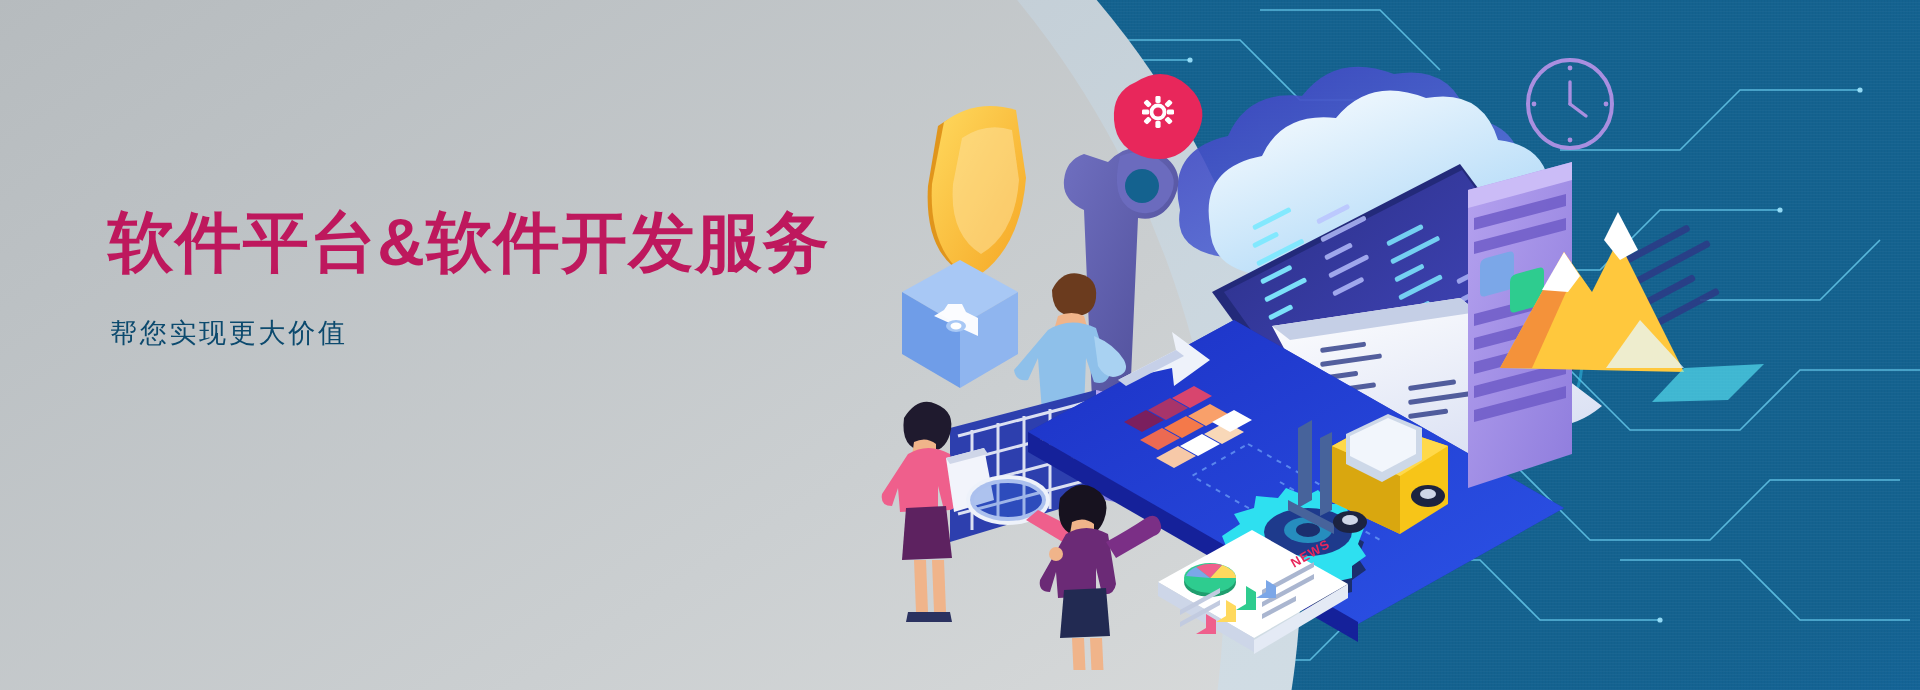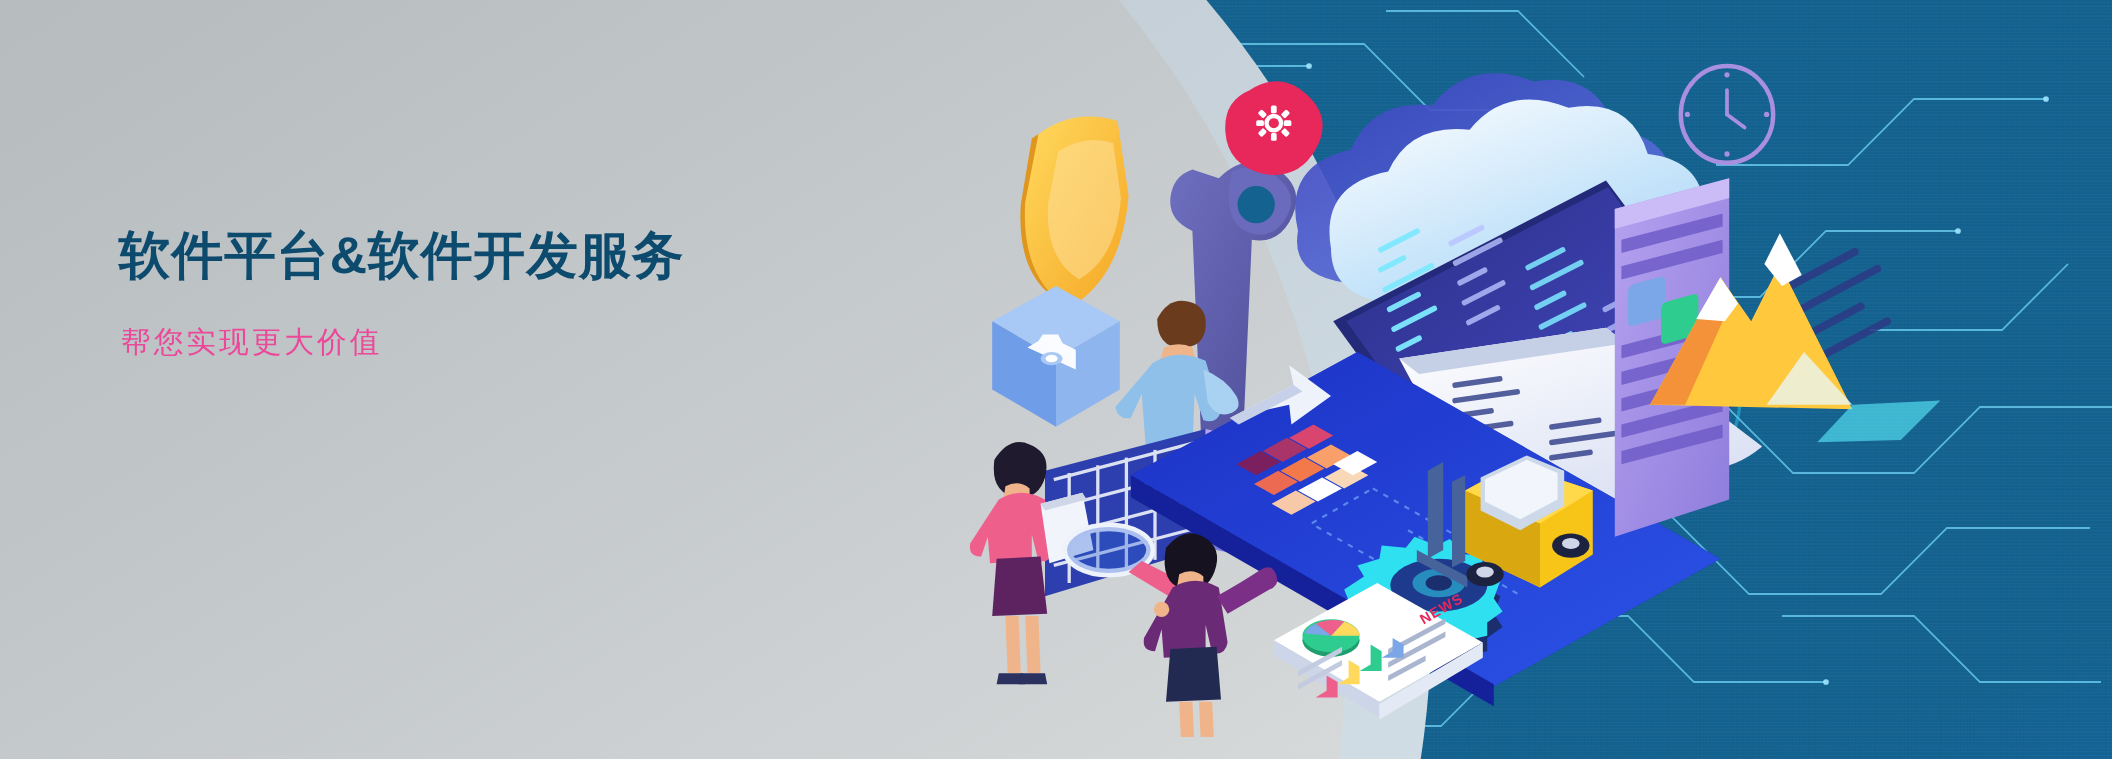--- a/index.html
+++ b/index.html
@@ -40,25 +40,25 @@
   .curve-mid2{
     position:absolute;left:-380px;top:-310px;width:1600px;height:1720px;
     border-radius:50% / 50%;
     background:linear-gradient(163deg,#aeb3b6 0%,#bcc1c4 30%,#cbcfd1 58%,#dadcdc 82%,#e0e1e1 100%);
     transform:rotate(-15deg);
   }
 
   
   .copy{position:absolute;left:108px;top:205px;width:720px;}
   .title{
-    font-size:47px;line-height:1.15;font-weight:700;color:#0c4a6e;
+    font-size:66px;line-height:1.15;font-weight:700;color:#be185d;
     letter-spacing:.02em;white-space:nowrap;margin:0;
   }
   .subtitle{
-    margin:36px 0 0 2px;font-size:27px;line-height:1.2;color:#ec4899;
+    margin:36px 0 0 2px;font-size:27px;line-height:1.2;color:#0c4a6e;
     letter-spacing:.10em;font-weight:400;
   }
 
   
   .art{position:absolute;left:880px;top:30px;width:1040px;height:640px;}
 </style>
 </head>
 <body>
 
 <div id="stage">

